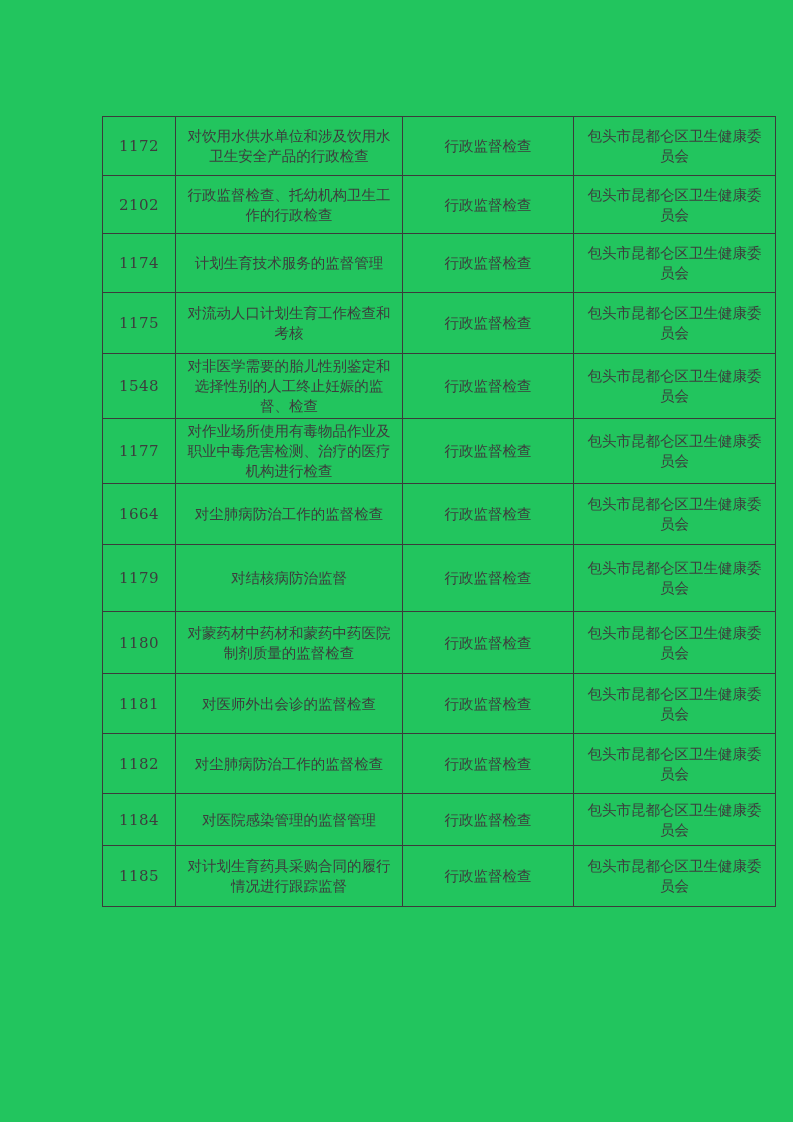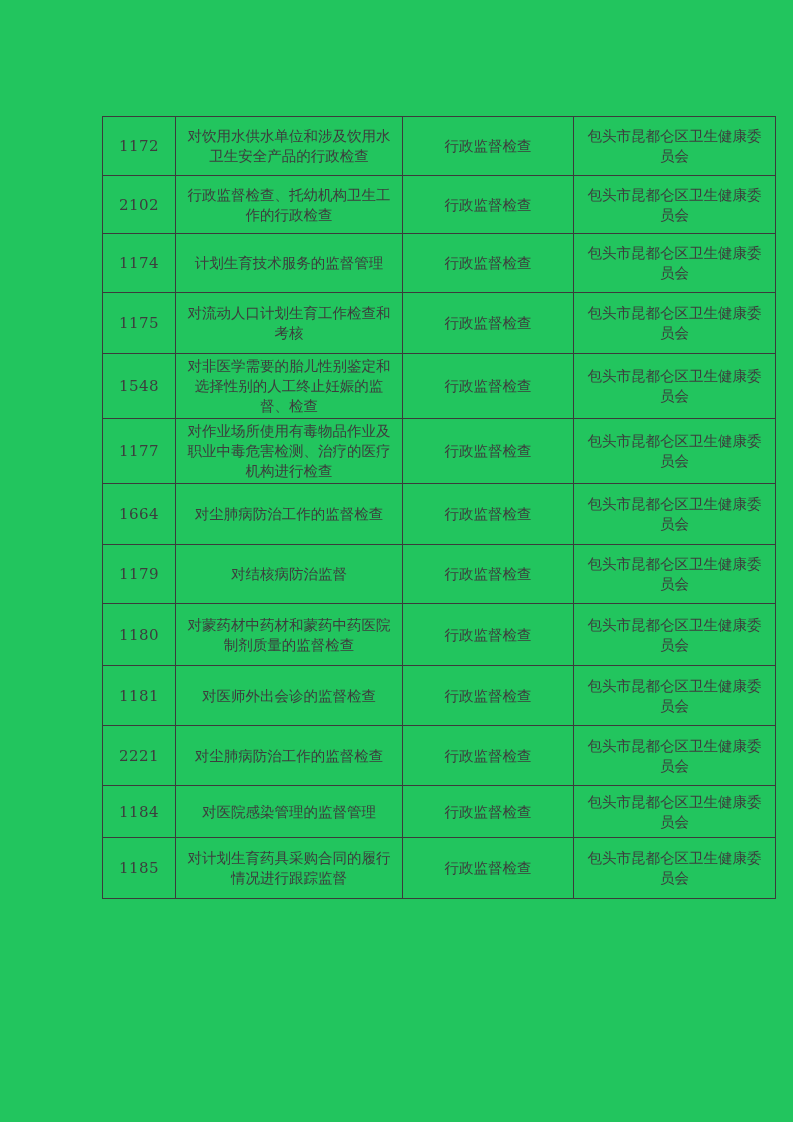--- a/index.html
+++ b/index.html
@@ -87,40 +87,40 @@
           <td class="cell-item">对作业场所使用有毒物品作业及职业中毒危害检测、治疗的医疗机构进行检查</td>
           <td class="cell-type">行政监督检查</td>
           <td class="cell-agency">包头市昆都仑区卫生健康委员会</td>
         </tr>
         <tr style="height: 61px;">
           <td class="cell-id">1664</td>
           <td class="cell-item">对尘肺病防治工作的监督检查</td>
           <td class="cell-type">行政监督检查</td>
           <td class="cell-agency">包头市昆都仑区卫生健康委员会</td>
         </tr>
-        <tr style="height: 59px;">
+        <tr style="height: 67px;">
           <td class="cell-id">1179</td>
           <td class="cell-item">对结核病防治监督</td>
           <td class="cell-type">行政监督检查</td>
           <td class="cell-agency">包头市昆都仑区卫生健康委员会</td>
         </tr>
         <tr style="height: 62px;">
           <td class="cell-id">1180</td>
           <td class="cell-item">对蒙药材中药材和蒙药中药医院制剂质量的监督检查</td>
           <td class="cell-type">行政监督检查</td>
           <td class="cell-agency">包头市昆都仑区卫生健康委员会</td>
         </tr>
         <tr style="height: 60px;">
           <td class="cell-id">1181</td>
           <td class="cell-item">对医师外出会诊的监督检查</td>
           <td class="cell-type">行政监督检查</td>
           <td class="cell-agency">包头市昆都仑区卫生健康委员会</td>
         </tr>
         <tr style="height: 60px;">
-          <td class="cell-id">2221</td>
+          <td class="cell-id">1182</td>
           <td class="cell-item">对尘肺病防治工作的监督检查</td>
           <td class="cell-type">行政监督检查</td>
           <td class="cell-agency">包头市昆都仑区卫生健康委员会</td>
         </tr>
         <tr style="height: 52px;">
           <td class="cell-id">1184</td>
           <td class="cell-item">对医院感染管理的监督管理</td>
           <td class="cell-type">行政监督检查</td>
           <td class="cell-agency">包头市昆都仑区卫生健康委员会</td>
         </tr>

